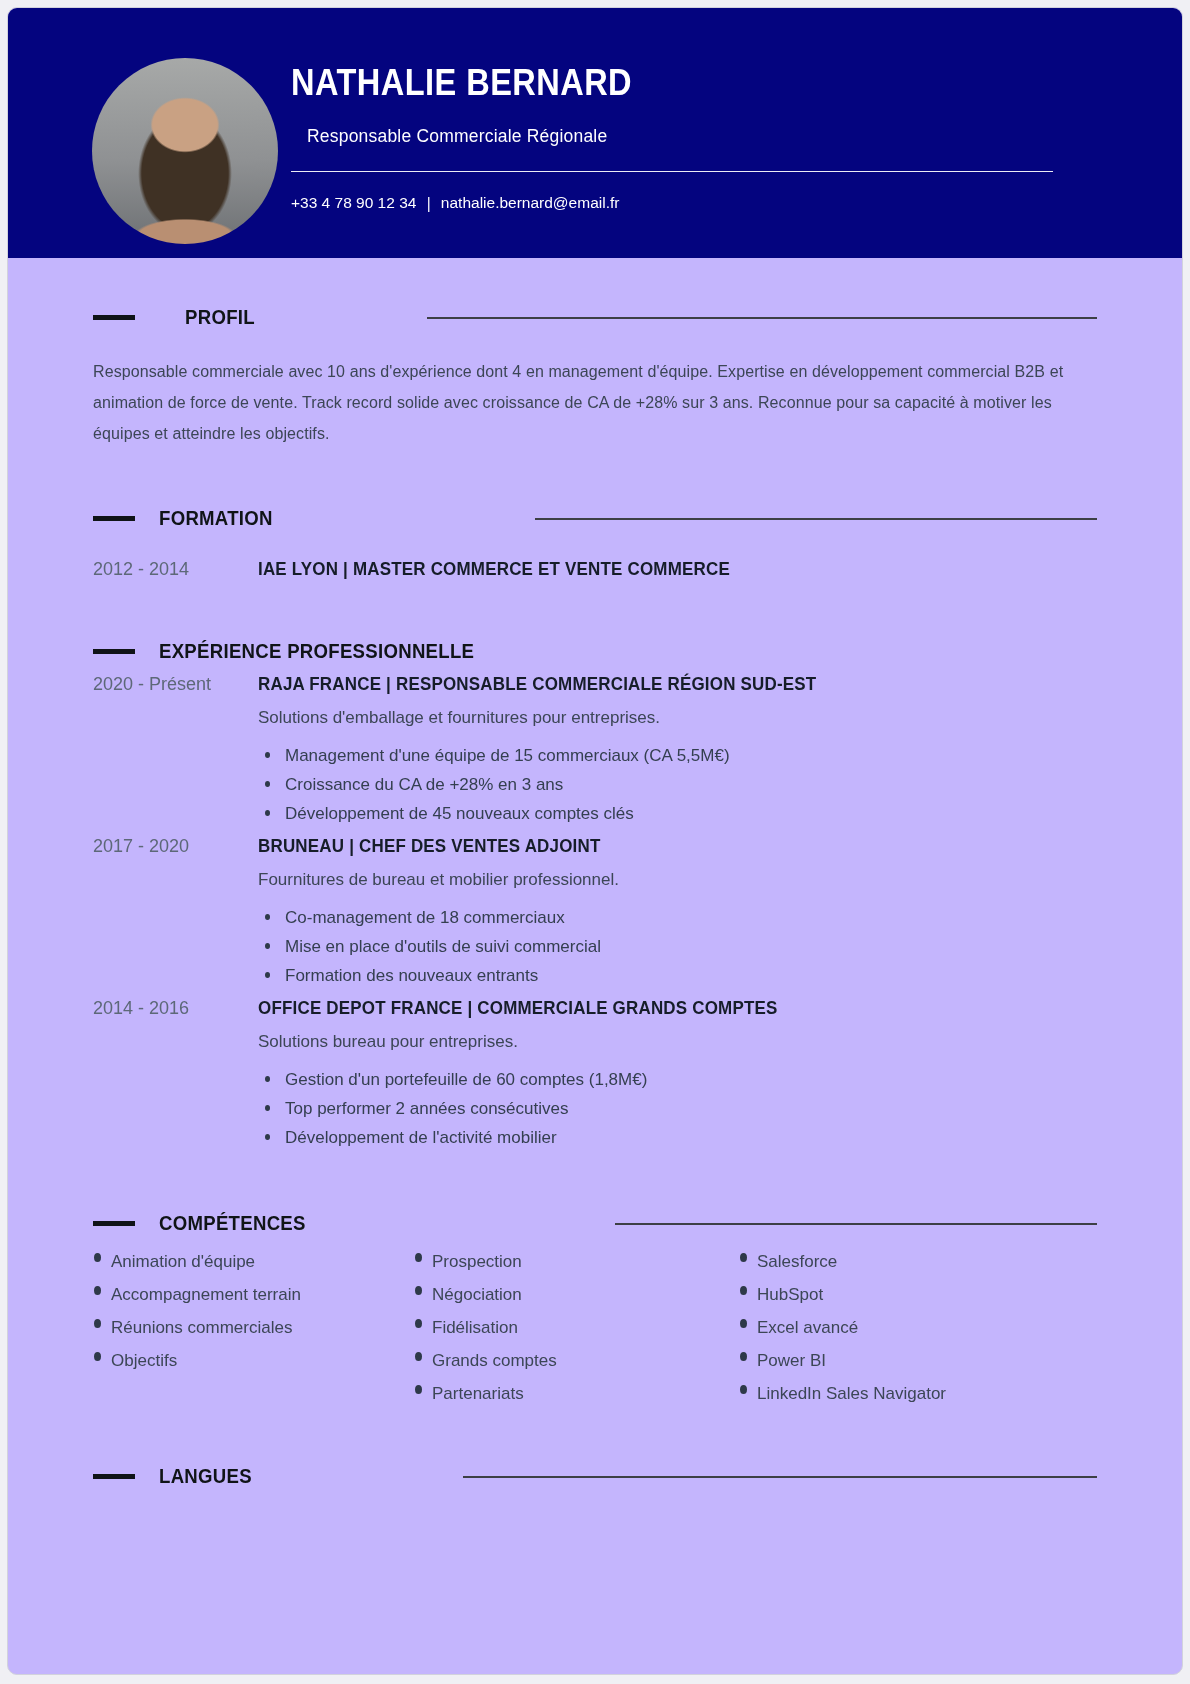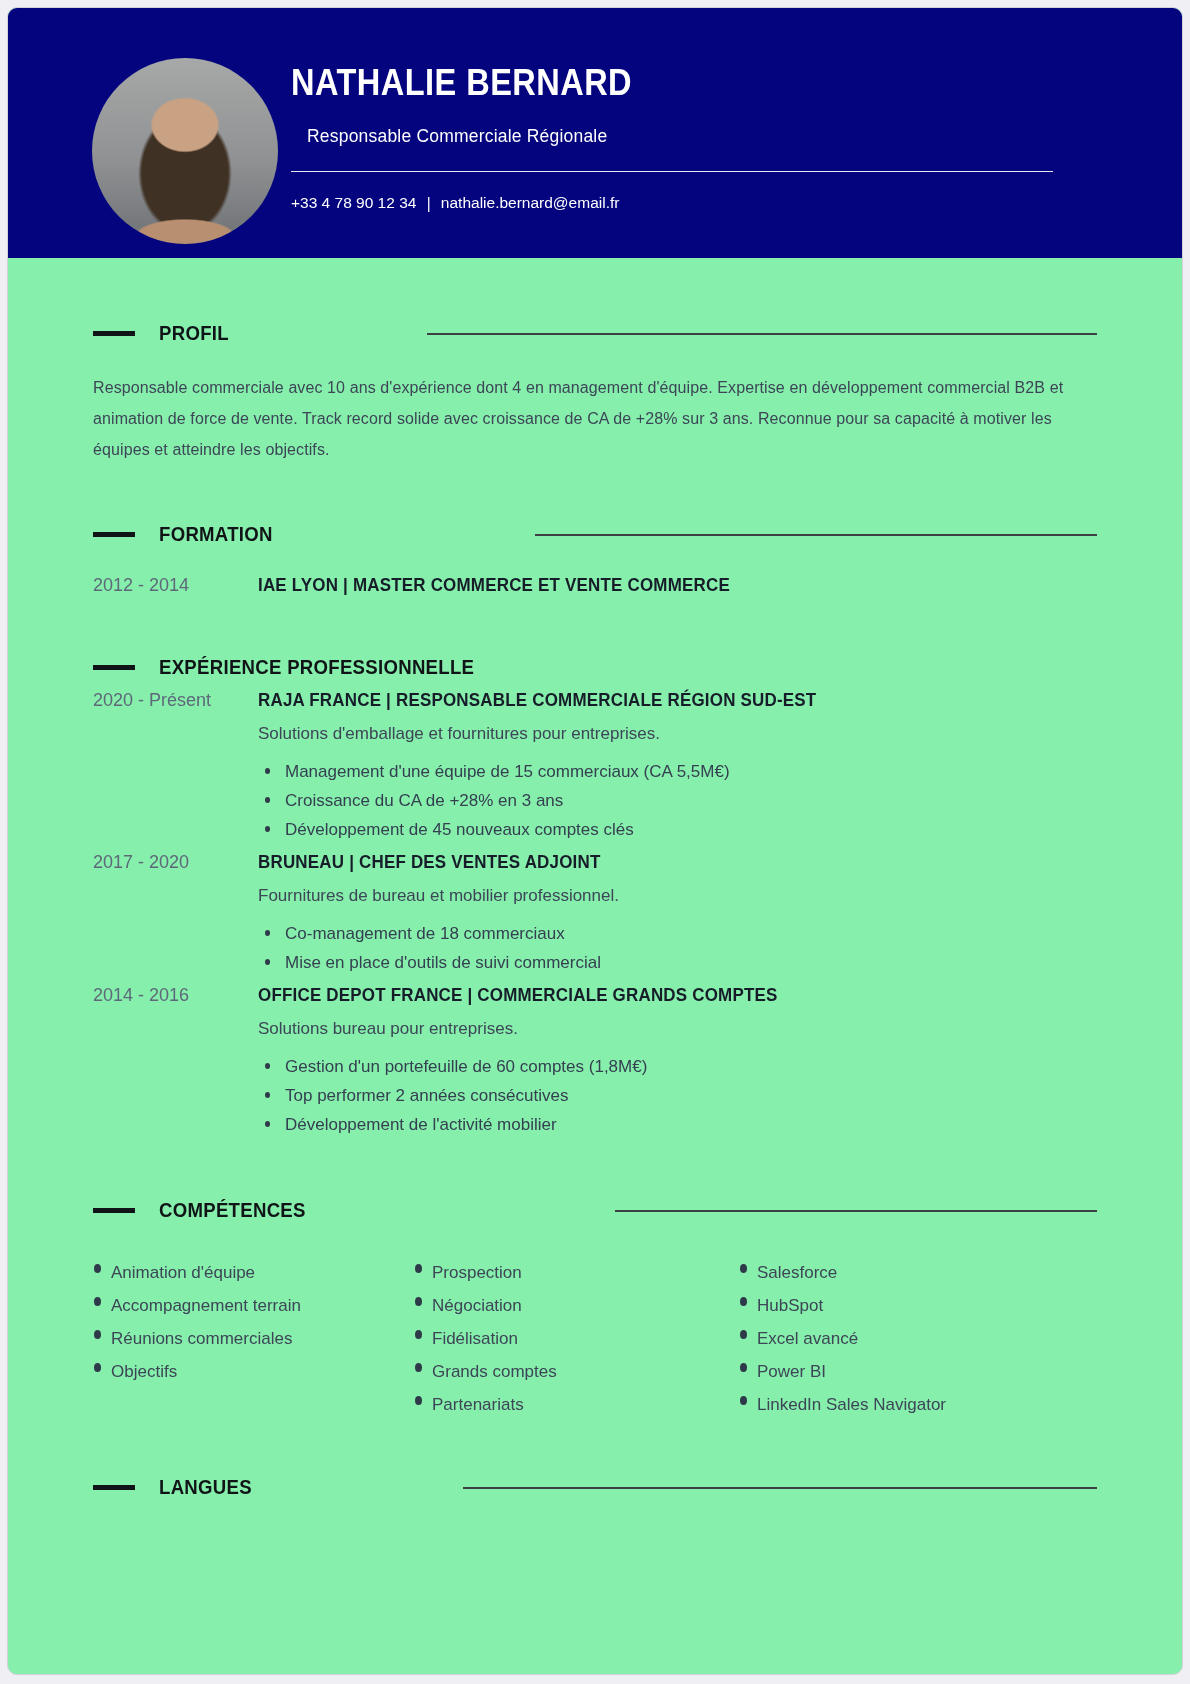--- a/index.html
+++ b/index.html
@@ -1,18 +1,18 @@
 <!DOCTYPE html>
 <html><head>
 <meta charset="utf-8">
 <style>
   * { margin:0; padding:0; box-sizing:border-box; }
   html,body { background:#f0f0f4; font-family:"Liberation Sans", sans-serif; }
   .card {
-    width:1176px; height:1668px; margin:7px auto; background:#86efac;
+    width:1176px; height:1668px; margin:7px auto; background:#c4b5fd;
     border:1px solid #d2d2dc; border-radius:10px; overflow:hidden; position:relative;
   }
 
   
   .hdr { position:relative; height:250px; background:#04047f; }
   .photo {
     position:absolute; left:84px; top:50px; width:186px; height:186px; border-radius:50%;
     background:
       radial-gradient(ellipse 30% 24% at 50% 36%, #c9a183 0%, #c9a183 58%, rgba(201,161,131,0) 62%),
       radial-gradient(ellipse 46% 16% at 50% 96%, #b98f72 0%, #b98f72 55%, rgba(185,143,114,0) 60%),
@@ -37,21 +37,21 @@
     font-size:20px; font-weight:700; color:#101417; letter-spacing:.3px;
     transform:scaleX(.93); transform-origin:left center; white-space:nowrap;
   }
   .sec-rule { position:absolute; right:0; top:50%; height:2px; background:#3d3f45; }
   .rule-profil     { left:334px; }
   .rule-formation  { left:442px; }
   .rule-experience { left:1018px; }
   .rule-competences{ left:522px; }
   .rule-langues    { left:370px; }
 
-  .sh-profil      { margin-top:60px; }
+  .sh-profil      { margin-top:44px;gap:26px; }
   .sh-formation   { margin-top:54px; }
   .sh-experience  { margin-top:56px; }
   .sh-competences { margin-top:56px; }
   .sh-langues     { margin-top:46px; }
 
   .profil-text {
     margin-top:24px; font-size:16px; line-height:31px; color:#3c4656; letter-spacing:.1px;
   }
 
   .row { display:flex; margin-top:26px; }
@@ -65,21 +65,21 @@
   .bullets { margin-top:13px; list-style:none; }
   .bullets li {
     position:relative; padding-left:27px; font-size:17px; line-height:29px; color:#343f50;
   }
   .bullets li::before {
     content:""; position:absolute; left:7px; top:11px; width:5px; height:6px;
     border-radius:50%; background:#2e3949;
   }
   .job { margin-top:8px; }
 
-  .skills { display:flex; margin-top:36px; }
+  .skills { display:flex; margin-top:12px; }
   .skills ul { list-style:none; }
   .skills .col-1 { flex:0 0 321px; }
   .skills .col-2 { flex:0 0 325px; }
   .skills .col-3 { flex:1; }
   .skills li {
     position:relative; padding-left:18px; font-size:17px; color:#3c4656;
     height:33px; line-height:24px;
   }
   .skills li::before {
     content:""; position:absolute; left:1px; top:3px; width:7px; height:9px;
@@ -146,20 +146,21 @@
     </div>
 
     <div class="row job">
       <div class="dates">2017 - 2020</div>
       <div class="entry">
         <div class="entry-title">BRUNEAU | CHEF DES VENTES ADJOINT</div>
         <div class="entry-sub">Fournitures de bureau et mobilier professionnel.</div>
         <ul class="bullets">
           <li>Co-management de 18 commerciaux</li>
           <li>Mise en place d'outils de suivi commercial</li>
+          <li>Formation des nouveaux entrants</li>
         </ul>
       </div>
     </div>
 
     <div class="row job">
       <div class="dates">2014 - 2016</div>
       <div class="entry">
         <div class="entry-title">OFFICE DEPOT FRANCE | COMMERCIALE GRANDS COMPTES</div>
         <div class="entry-sub">Solutions bureau pour entreprises.</div>
         <ul class="bullets">

